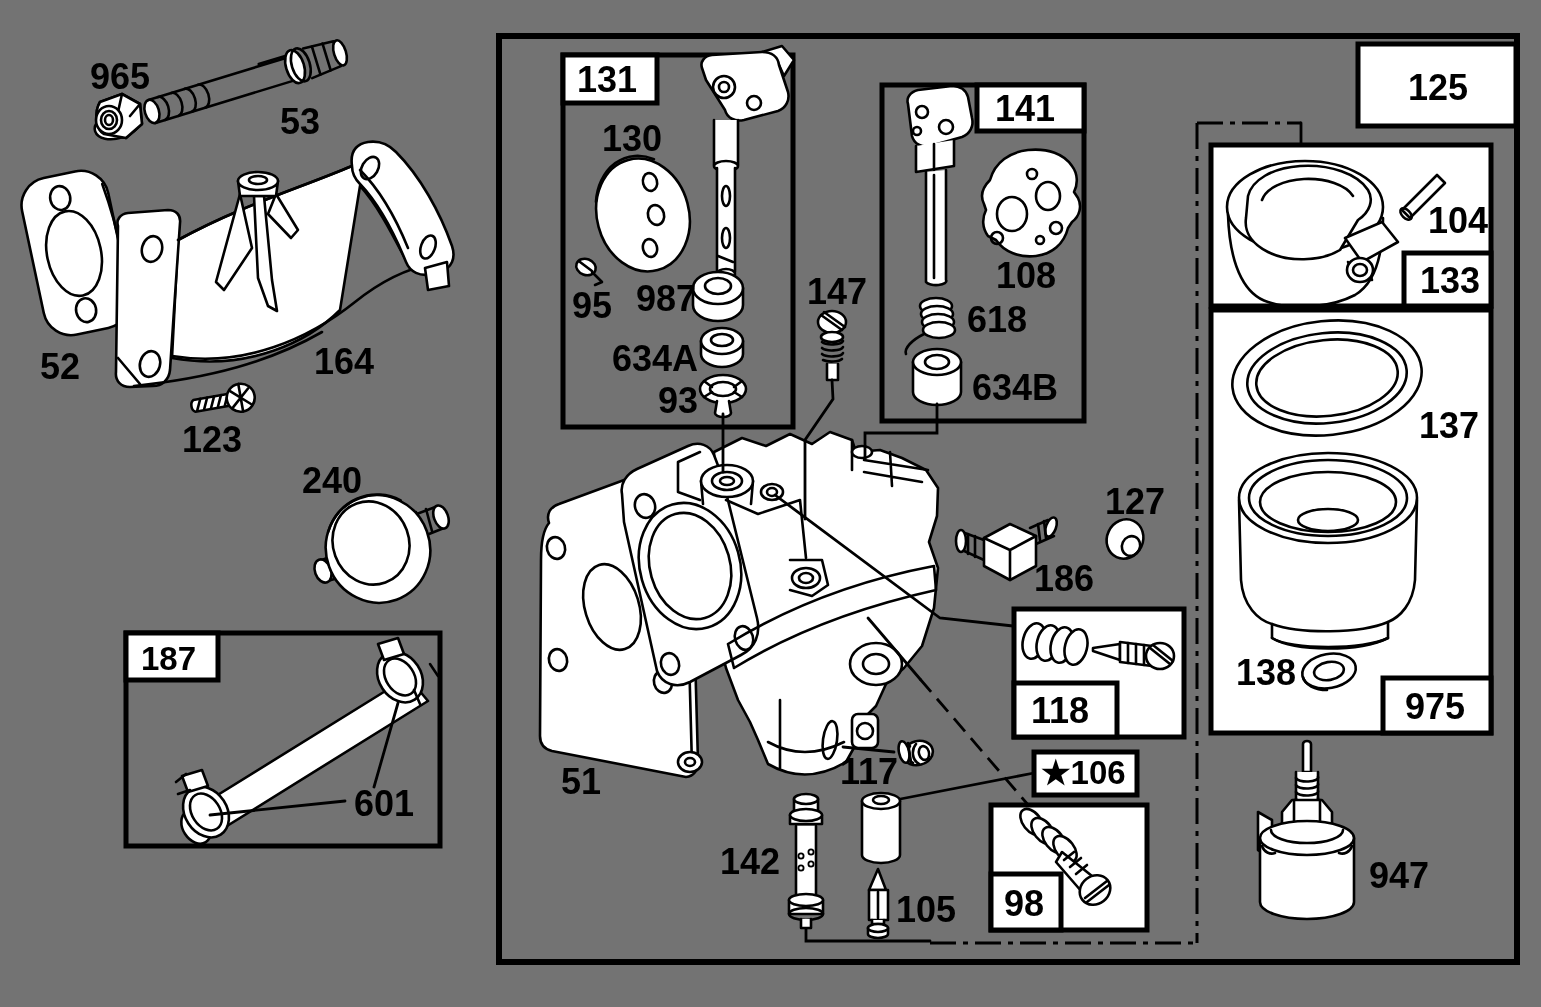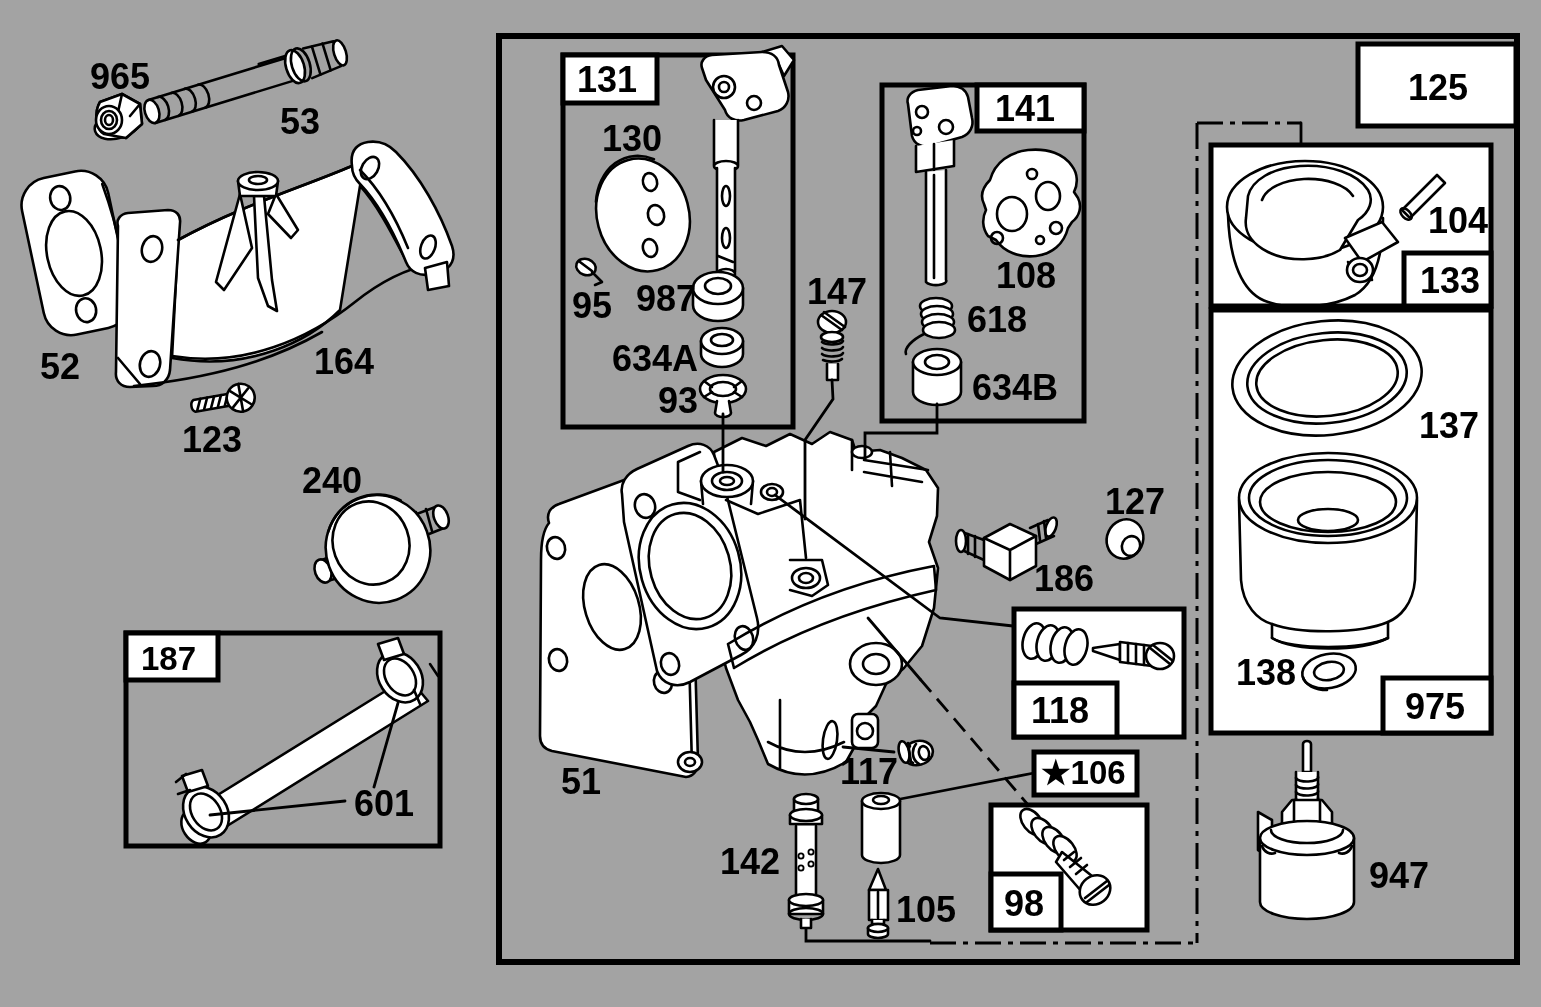--- a/index.html
+++ b/index.html
@@ -1,16 +1,16 @@
 <!DOCTYPE html>
 <html><head>
 <meta charset="utf-8">
 <style>
   html,body{margin:0;padding:0;background:#fff}
-  .stage{position:relative;width:1541px;height:1007px;background:#a3a3a3;overflow:hidden}
+  .stage{position:relative;width:1541px;height:1007px;background:#737373;overflow:hidden}
   svg{display:block}
   .s  {fill:none;stroke:#000;stroke-width:2.6;stroke-linecap:round;stroke-linejoin:round}
   .sf {fill:#fff;stroke:#000;stroke-width:2.6;stroke-linecap:round;stroke-linejoin:round}
   .sth{fill:none;stroke:#000;stroke-width:1.8;stroke-linecap:round}
   .bx {fill:none;stroke:#000;stroke-width:5}
   .bxf{fill:#fff;stroke:#000;stroke-width:5}
   .obx{fill:none;stroke:#000;stroke-width:6}
   .ld {fill:none;stroke:#000;stroke-width:2.8;stroke-linecap:round}
   .dd {fill:none;stroke:#000;stroke-width:3;stroke-dasharray:26 7 5 7}
   .dsh{fill:none;stroke:#000;stroke-width:2.8;stroke-dasharray:17 9}

